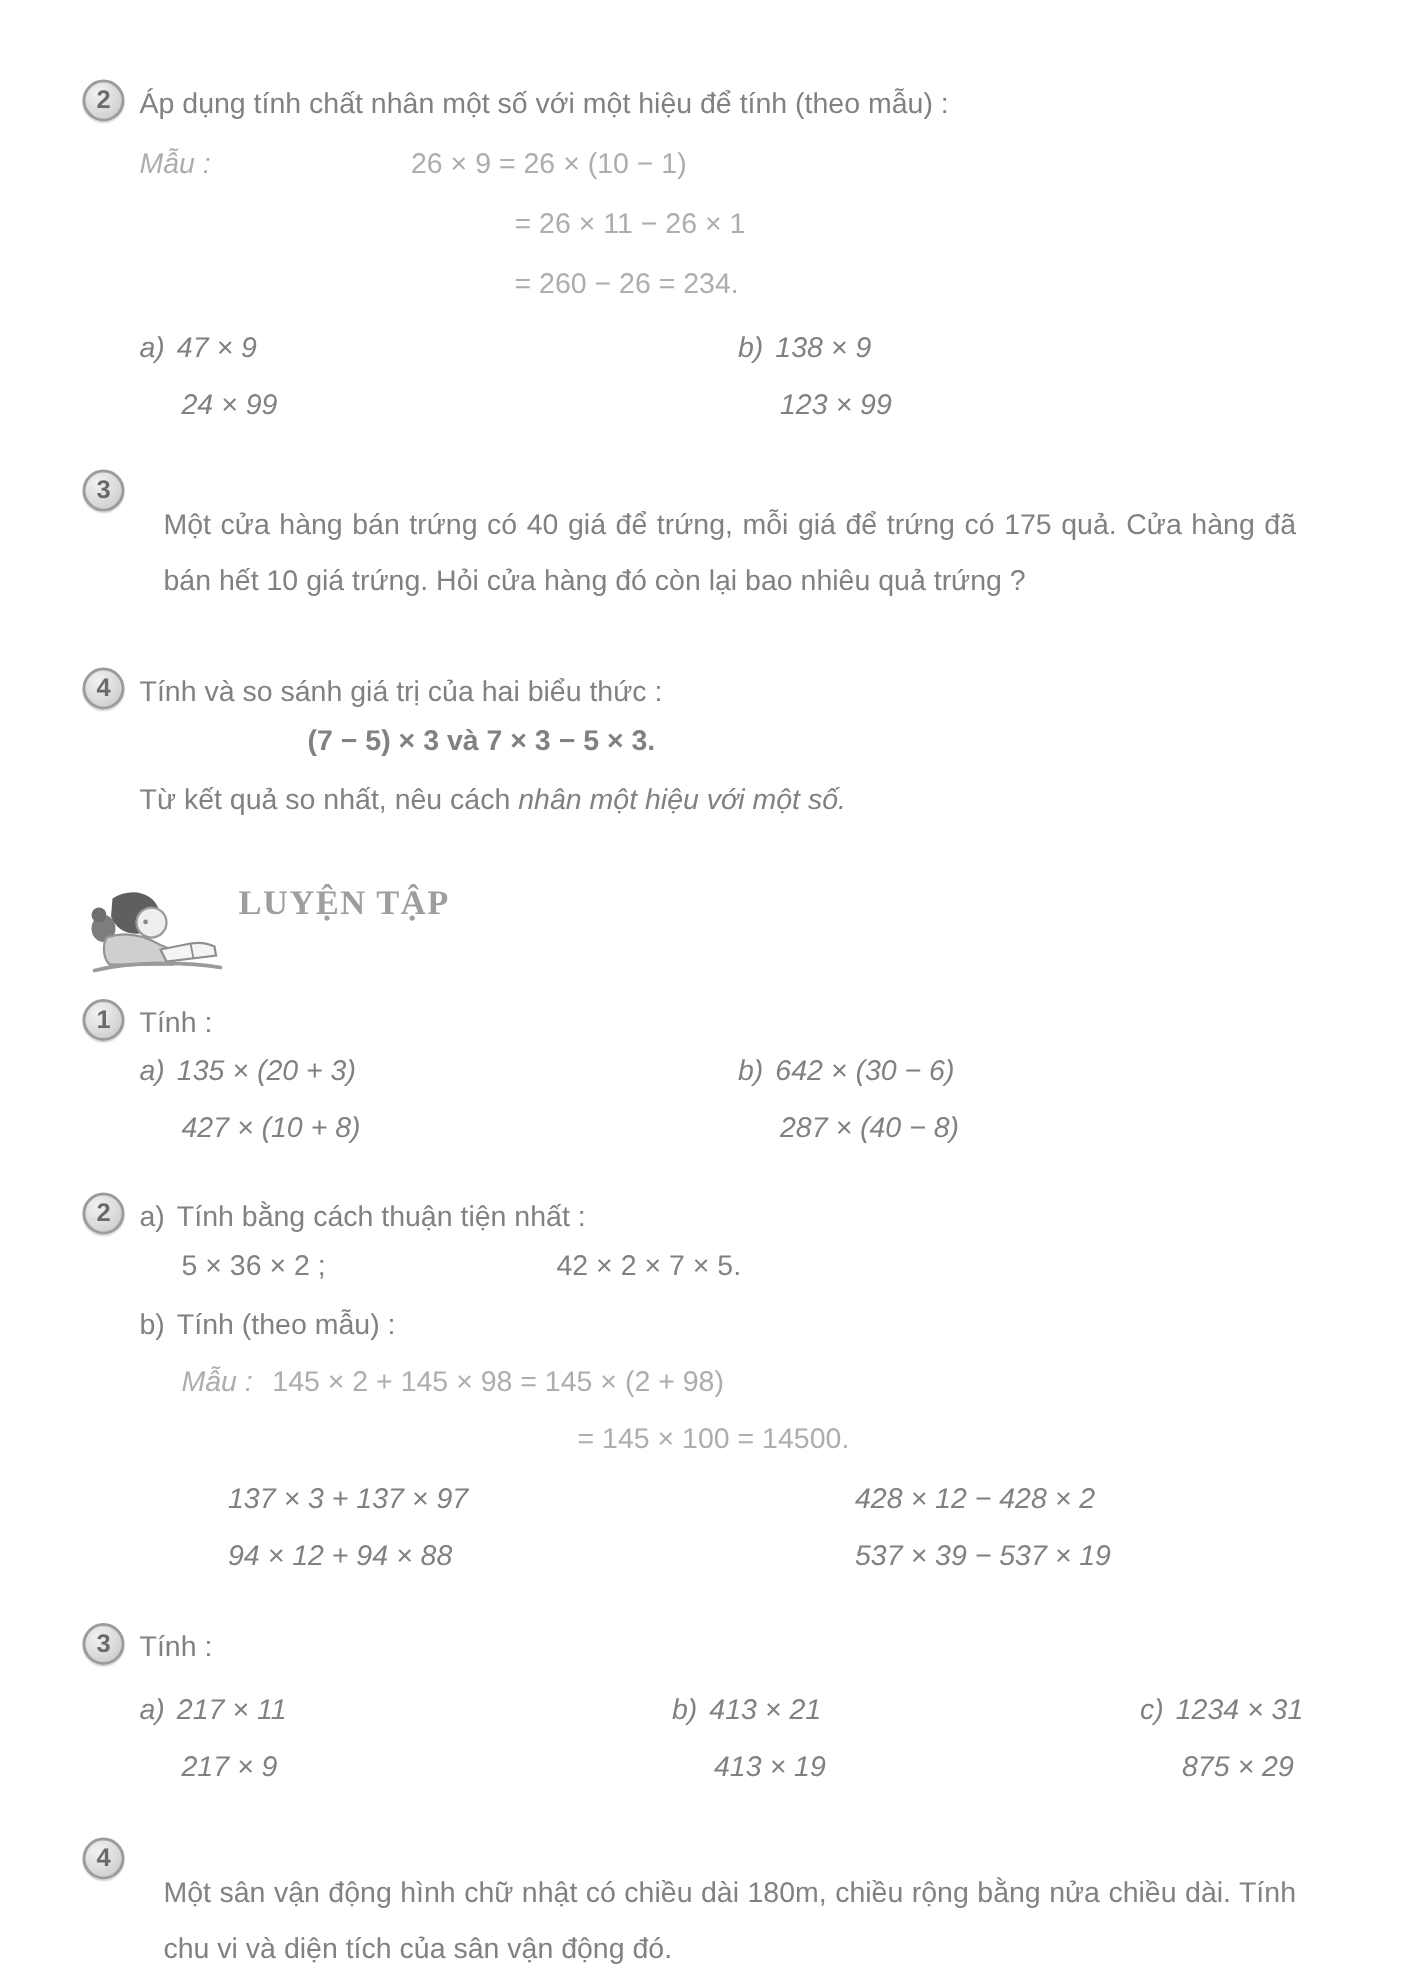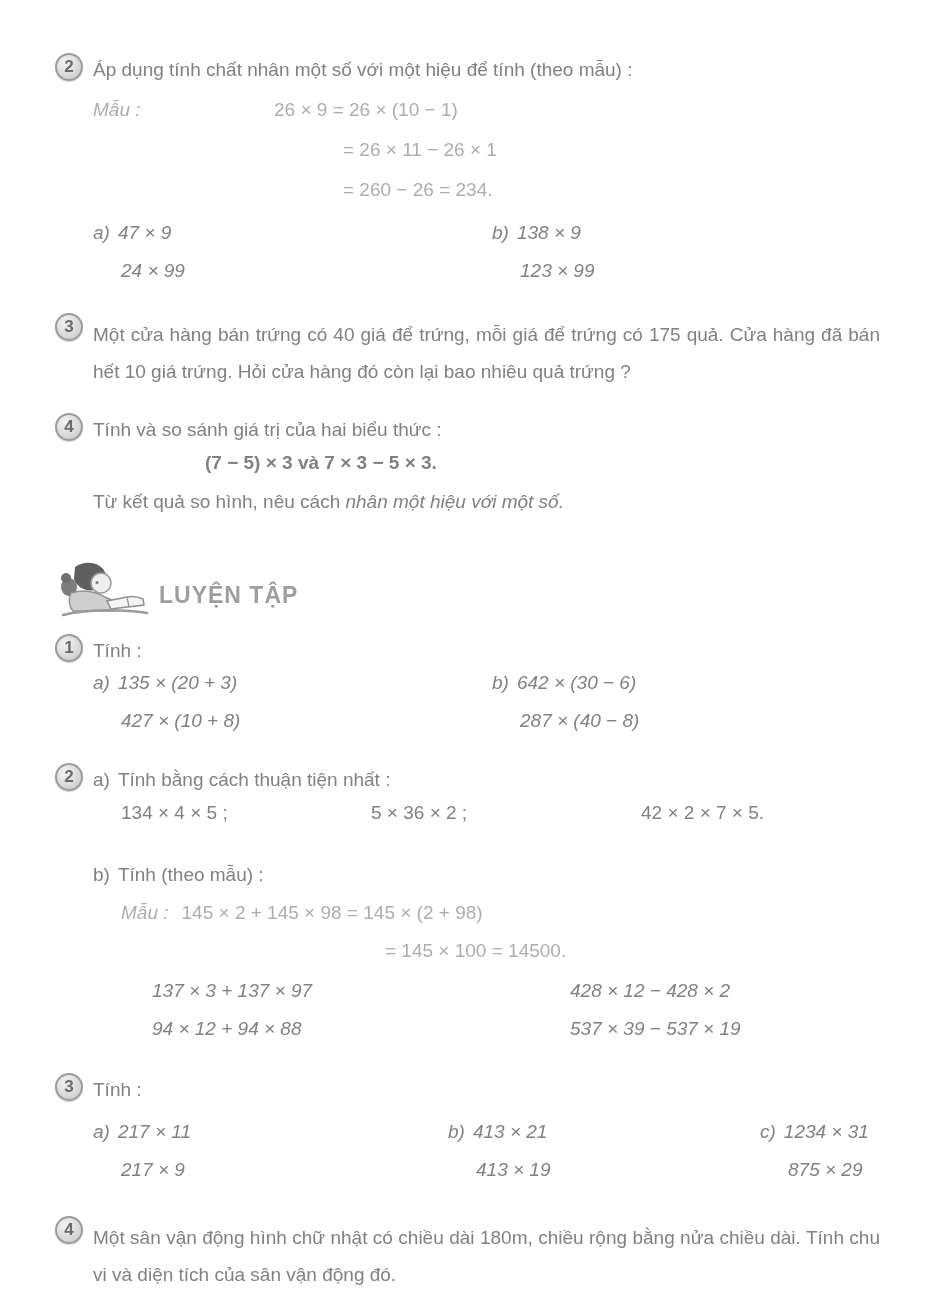--- a/index.html
+++ b/index.html
@@ -23,21 +23,21 @@
     border: 2px solid #9c9c9c;
     border-radius: 50%;
     background: radial-gradient(circle at 35% 30%, #f2f2f2, #c7c7c7);
     color: #6a6a6a; font-weight: 700; font-size: 17px;
     display: flex; align-items: center; justify-content: center;
     box-sizing: border-box;
     box-shadow: 0 1px 1px rgba(0,0,0,0.18);
   }
   .content { flex: 1 1 auto; min-width: 0; }
   .title { margin: 0; line-height: 27px; }
-  .para { margin: 0; line-height: 37px; text-align: justify; }
+  .para { margin: 16px; line-height: 37px; text-align: justify; }
   .light { color: #adadad; }
   .italic { font-style: italic; }
 
   
   .example { margin: 7px 0 4px; }
   .ex-row { line-height: 40px; white-space: nowrap; }
   .ex-label-p2 { display: inline-block; width: 181px; }
   .ex-indent-p2 { margin-left: 250px; }
 
   
@@ -53,30 +53,30 @@
   .mb-h  { margin-bottom: 18px; }
   .mb-l1 { margin-bottom: 26px; }
   .mb-l2 { margin-bottom: 28px; }
   .mb-l3 { margin-bottom: 30px; }
 
   
   .p4-expr { margin-left: 112px; line-height: 40px; white-space: nowrap; font-weight: bold; }
   .p4-note { line-height: 38px; }
 
   
-  .lt-header { display: flex; align-items: flex-end; margin-left: 2px; height: 62px; }
+  .lt-header { display: flex; align-items: flex-start; margin-left: 2px; height: 62px; font-family: Liberation Serif, serif; }
   .lt-title {
     font-weight: 700; font-size: 23px; letter-spacing: 1px;
     color: #9e9e9e; margin-left: 10px; margin-bottom: 10px;
   }
 
   
   .l2-subrow { line-height: 27px; white-space: nowrap; }
   .l2a-exprs { display: grid; grid-template-columns: 250px 270px auto; padding-left: 28px; line-height: 40px; white-space: nowrap; }
-  .l2b-title { margin-top: 23px; line-height: 38px; }
+  .l2b-title { margin-top: 0; line-height: 38px; }
   .l2-mau { line-height: 38px; white-space: nowrap; }
   .l2-mau .ex-label-l2 { display: inline-block; margin-left: 28px; margin-right: 13px; }
   .l2-mau2 { margin-left: 292px; line-height: 38px; white-space: nowrap; }
   .l2-rows { display: grid; grid-template-columns: 418px auto; padding-left: 59px; margin-top: 2px; }
 
   
   .cols3 { display: grid; grid-template-columns: 336px 293px auto; margin-top: 2px; gap: 19px; }
 
   .page-number { margin: 14px 0 0 2px; font-size: 20px; color: #8a8a8a; line-height: 28px; }
 </style>
@@ -125,21 +125,21 @@
   </section>
 
   <section class="problem mb-p4">
     <div class="badge">
       <span>4</span>
     </div>
     <div class="content">
       <p class="title">Tính và so sánh giá trị của hai biểu thức :</p>
       <div class="p4-expr">(7 − 5) × 3 và 7 × 3 − 5 × 3.</div>
       <div class="p4-note">
-        <span>Từ kết quả so hình, nêu cách </span><span class="italic">nhân một hiệu với một số.</span>
+        <span>Từ kết quả so nhất, nêu cách </span><span class="italic">nhân một hiệu với một số.</span>
       </div>
     </div>
   </section>
 
   <div class="lt-header mb-h">
     <svg width="92" height="62" viewBox="0 0 92 62" aria-hidden="true">
       <ellipse cx="12" cy="30" rx="8" ry="9" fill="#7d7d7d"></ellipse>
       <circle cx="9" cy="21" r="5" fill="#6f6f6f"></circle>
       <path d="M18 10 C30 2 46 6 49 18 C51 26 46 32 38 33 C28 35 20 30 17 22 Z" fill="#5f5f5f"></path>
       <circle cx="44" cy="26" r="10" fill="#efefef" stroke="#9a9a9a" stroke-width="1.5"></circle>
@@ -177,21 +177,20 @@
 
   <section class="problem mb-l2">
     <div class="badge">
       <span>2</span>
     </div>
     <div class="content">
       <div class="l2-subrow">
         <span class="lbl">a)</span><span>Tính bằng cách thuận tiện nhất :</span>
       </div>
       <div class="l2a-exprs">
-        <span>134 × 4 × 5 ;</span>
         <span>5 × 36 × 2 ;</span>
         <span>42 × 2 × 7 × 5.</span>
       </div>
       <div class="l2-subrow l2b-title">
         <span class="lbl">b)</span><span>Tính (theo mẫu) :</span>
       </div>
       <div class="l2-mau">
         <span class="ex-label-l2 italic light">Mẫu :</span><span class="light">145 × 2 + 145 × 98 = 145 × (2 + 98)</span>
       </div>
       <div class="l2-mau2 light">= 145 × 100 = 14500.</div>

